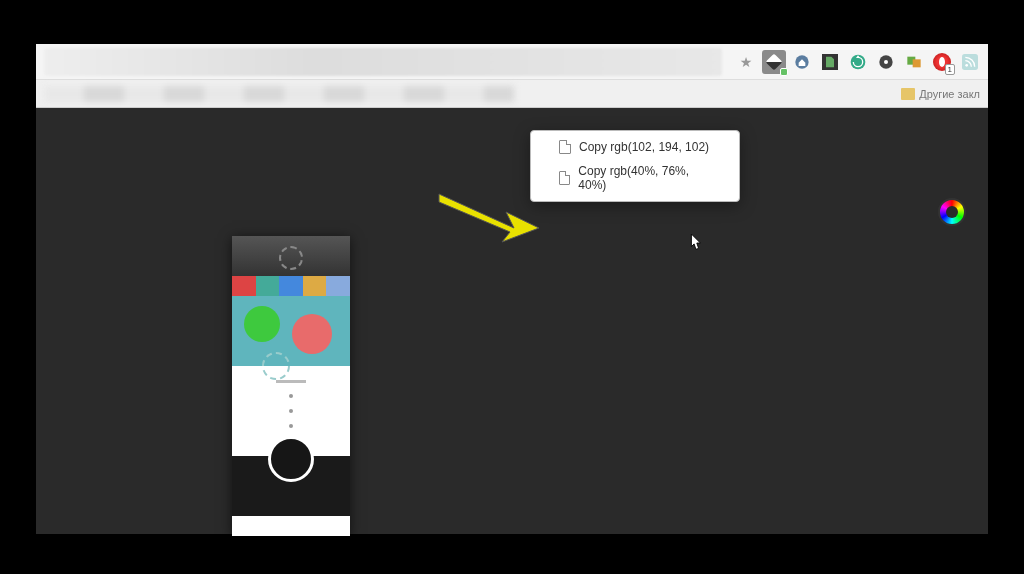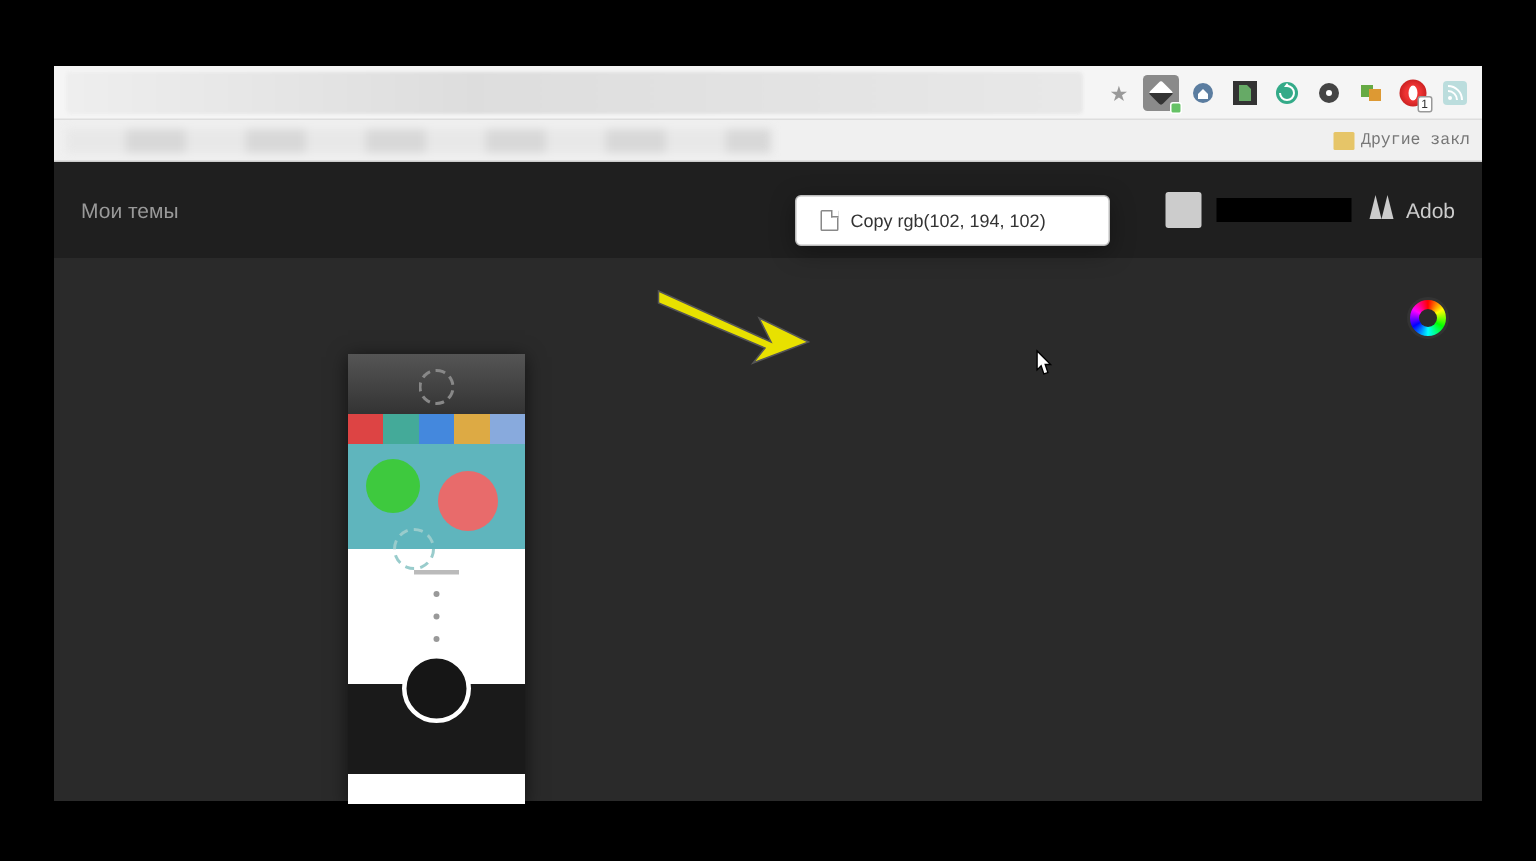--- a/index.html
+++ b/index.html
@@ -8,21 +8,21 @@
 .toolbar-row { height: 36px; background: #f5f5f5; border-bottom: 1px solid #ddd; display: flex; align-items: center; justify-content: flex-end; padding-right: 6px; gap: 4px; }
 .omnibar-blur { flex: 1; height: 28px; background: linear-gradient(90deg, #eee 0%, #ddd 40%, #e8e8e8 100%); margin: 0 8px; border-radius: 3px; filter: blur(1px); }
 .ext-icon { width: 24px; height: 24px; display: flex; align-items: center; justify-content: center; border-radius: 3px; font-size: 14px; }
 .ext-icon.star { color: #999; }
 .ext-icon.eyedrop { background: #8a8a8a; position: relative; }
 .ext-icon.eyedrop::after { content: ''; position: absolute; width: 12px; height: 12px; background: linear-gradient(135deg, #fff 50%, #333 50%); transform: rotate(45deg); border-radius: 2px; }
 .ext-icon.eyedrop .badge { position: absolute; bottom: -2px; right: -2px; width: 8px; height: 8px; background: #66C266; border: 1px solid #fff; border-radius: 2px; }
 .ext-icon svg { width: 16px; height: 16px; }
 .bookbar { height: 28px; background: #f0f0f0; border-bottom: 1px solid #ccc; display: flex; align-items: center; justify-content: space-between; padding: 0 8px; }
 .book-blur { width: 470px; height: 16px; background: repeating-linear-gradient(90deg, #e8e8e8 0 40px, #d8d8d8 40px 80px); filter: blur(3px); }
-.book-other { display: flex; align-items: center; gap: 4px; font-size: 11px; color: #777; font-family: Liberation Mono, monospace; }
+.book-other { display: flex; align-items: center; gap: 4px; font-size: 11px; color: #777; }
 .book-other .folder { width: 14px; height: 12px; background: #e6c568; border-radius: 1px; }
 .app-dark { height: calc(100% - 64px); background: #2a2a2a; position: relative; }
 .app-header { height: 64px; display: flex; align-items: center; justify-content: space-between; padding: 0 18px; background: #1f1f1f; }
 .app-title { color: #999; font-size: 14px; }
 .app-right { display: flex; align-items: center; gap: 10px; }
 .avatar-sq { width: 24px; height: 24px; background: #ccc; border-radius: 2px; }
 .user-blur { width: 90px; height: 16px; background: #000; }
 .adobe-logo { display: flex; align-items: center; gap: 6px; color: #ccc; font-size: 14px; }
 .adobe-a { width: 20px; height: 20px; position: relative; }
 .adobe-a::before { content: ''; position: absolute; width: 0; height: 0; border-left: 4px solid transparent; border-right: 4px solid transparent; border-bottom: 16px solid #ccc; left: 2px; }
@@ -36,21 +36,21 @@
 .thumb-s.strip { height: 20px; background: linear-gradient(90deg, #d44 0 20%, #4a9 20% 40%, #48d 40% 60%, #da4 60% 80%, #8ad 80% 100%); }
 .thumb-s.teal { height: 70px; background: #5fb5bd; position: relative; }
 .thumb-s.teal .cg { position: absolute; top: 10px; left: 12px; width: 36px; height: 36px; background: #3ec93e; border-radius: 50%; }
 .thumb-s.teal .cr { position: absolute; top: 18px; right: 18px; width: 40px; height: 40px; background: #e86b6b; border-radius: 50%; }
 .thumb-s.teal .cd { position: absolute; bottom: -14px; left: 30px; width: 28px; height: 28px; border: 2px dashed #9cc; border-radius: 50%; }
 .thumb-s.white { height: 90px; background: #fff; display: flex; flex-direction: column; align-items: center; justify-content: space-around; padding: 8px 0; }
 .thumb-s.white .t { width: 30px; height: 3px; background: #bbb; }
 .thumb-s.white .d { width: 4px; height: 4px; background: #999; border-radius: 50%; }
 .thumb-s.foot { height: 60px; background: #1a1a1a; position: relative; }
 .thumb-s.foot .bigc { position: absolute; top: -20px; left: 50%; transform: translateX(-50%); width: 46px; height: 46px; background: #161616; border: 3px solid #fff; border-radius: 50%; }
-.context-menu { position: absolute; top: 86px; left: 494px; width: 210px; background: #fff; border: 1px solid #bbb; border-radius: 4px; box-shadow: 0 4px 16px rgba(0,0,0,0.35); padding: 4px 4px; z-index: 50; }
+.context-menu { position: absolute; top: 86px; left: 494px; width: 210px; background: #fff; border: 1px solid #bbb; border-radius: 4px; box-shadow: 0 4px 16px rgba(0,0,0,0.35); padding: 4px 16px; z-index: 50; }
 .menu-item { display: flex; align-items: center; gap: 8px; padding: 5px 12px; font-size: 12px; color: #333; cursor: default; }
 .menu-item.hover { background: #dce9f7; }
 .menu-item .doc-icon { width: 12px; height: 14px; border: 1px solid #888; border-radius: 1px; position: relative; }
 .menu-item .doc-icon::after { content: ''; position: absolute; top: -1px; right: -1px; width: 4px; height: 4px; background: #fff; border-left: 1px solid #888; border-bottom: 1px solid #888; }
 .cursor-ptr { position: absolute; top: 188px; left: 650px; width: 18px; height: 22px; z-index: 60; }
 .cursor-ptr svg { width: 100%; height: 100%; }
 .arrow-yellow { position: absolute; top: 140px; left: 398px; width: 110px; height: 60px; z-index: 40; }
 .arrow-yellow svg { width: 100%; height: 100%; }
 .opera { position: relative; width: 18px; height: 18px; background: radial-gradient(circle, #e33 40%, #a11 100%); border-radius: 50%; }
 .opera::after { content: ''; position: absolute; inset: 4px 6px; background: #fff; border-radius: 50%; }
@@ -114,31 +114,20 @@
 
   <div class="bookbar">
     <div class="book-blur"></div>
     <div class="book-other">
       <span class="folder"></span>
       <span>Другие закл</span>
     </div>
   </div>
 
   <div class="app-dark">
-    <div class="app-header">
-      <div class="app-title">Мои темы</div>
-      <div class="app-right">
-        <div class="avatar-sq"></div>
-        <div class="user-blur"></div>
-        <div class="adobe-logo">
-          <span class="adobe-a"></span>
-          <span>Adob</span>
-        </div>
-      </div>
-    </div>
 
     <div class="color-wheel"></div>
 
     <div class="thumb">
       <div class="thumb-s h40">
           <div class="circ"></div>
         </div>
       <div class="thumb-s strip"></div>
       <div class="thumb-s teal">
         <div class="cg"></div>
@@ -156,20 +145,24 @@
           <div class="bigc"></div>
         </div>
     </div>
   </div>
 
   <div class="context-menu">
     <div class="menu-item">
       <span class="doc-icon"></span>
       <span>Copy rgb(102, 194, 102)</span>
     </div>
+    <div class="menu-item">
+      <span class="doc-icon"></span>
+      <span>Copy rgb(40%, 76%, 40%)</span>
+    </div>
   </div>
 
   <div class="cursor-ptr">
     <svg viewBox="0 0 20 24">
         <path d="M6 2 V16 L9 13 L11 19 L14 18 L12 12 L16 12 Z" fill="#fff" stroke="#000" stroke-width="1"></path>
       </svg>
   </div>
 
   <div class="arrow-yellow">
     <svg viewBox="0 0 110 60">

